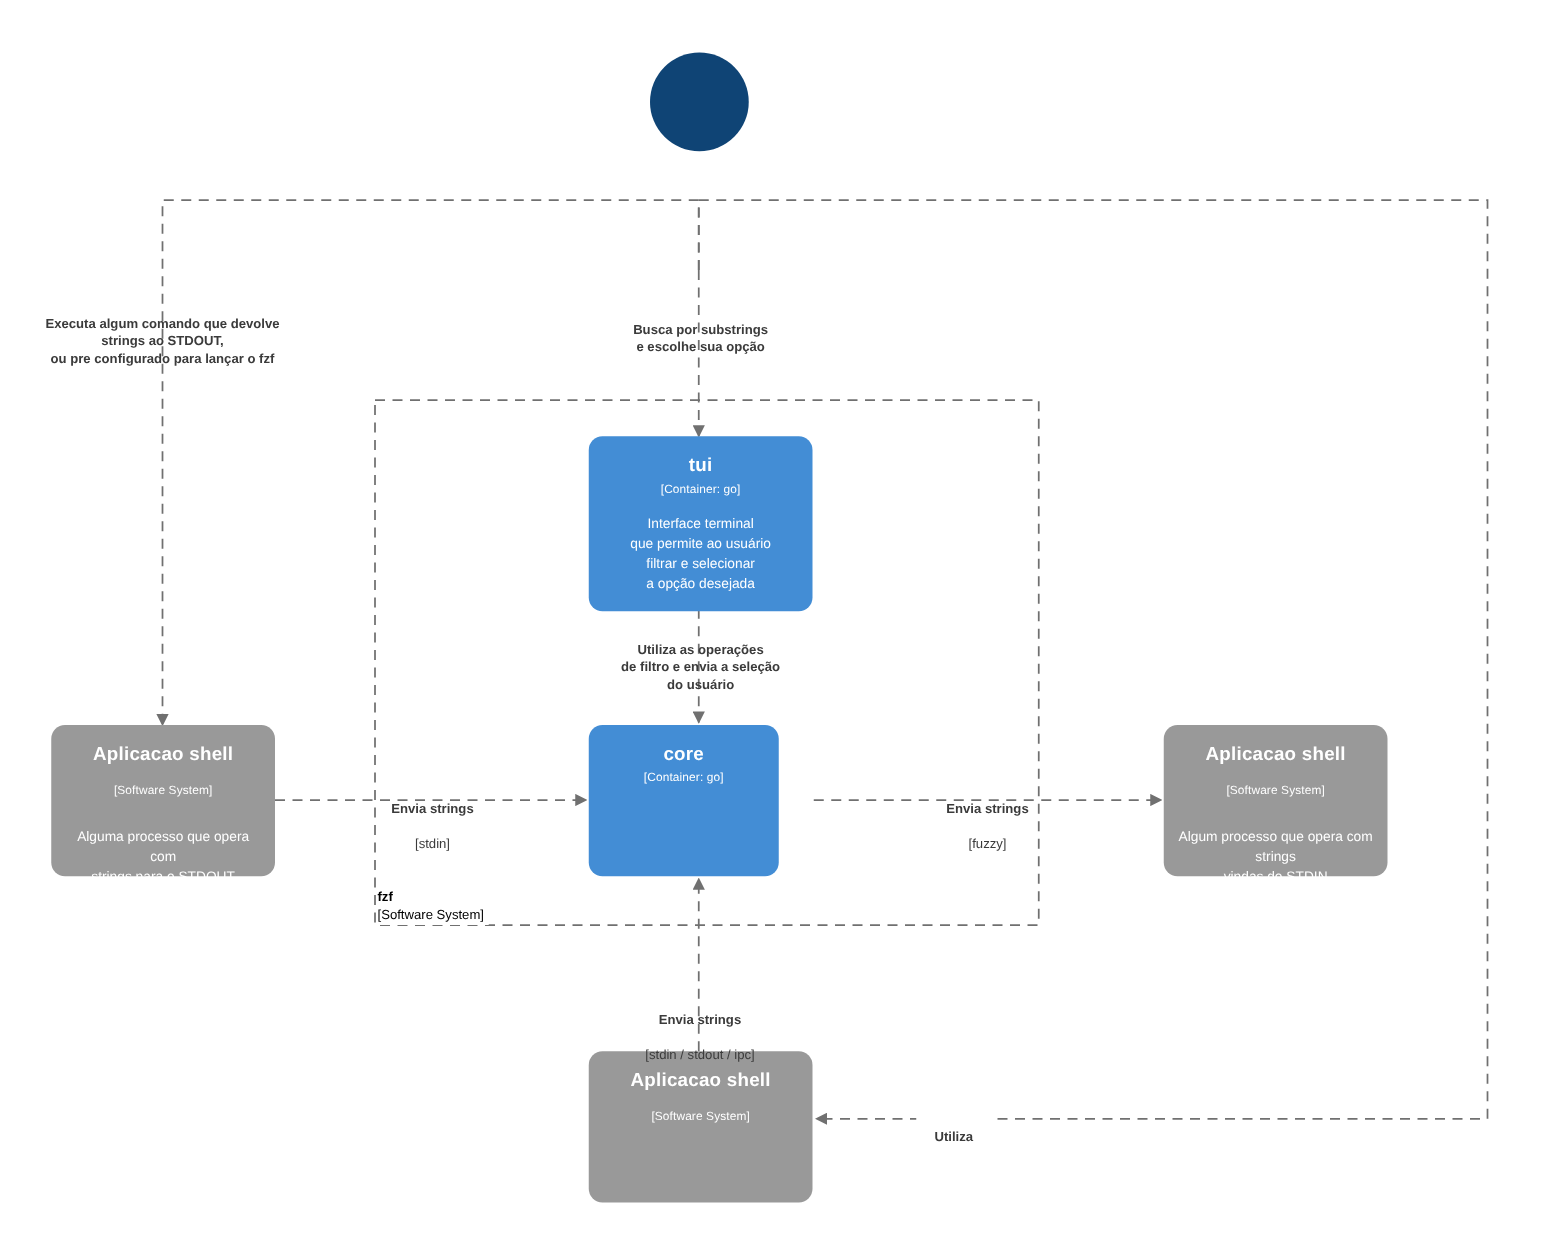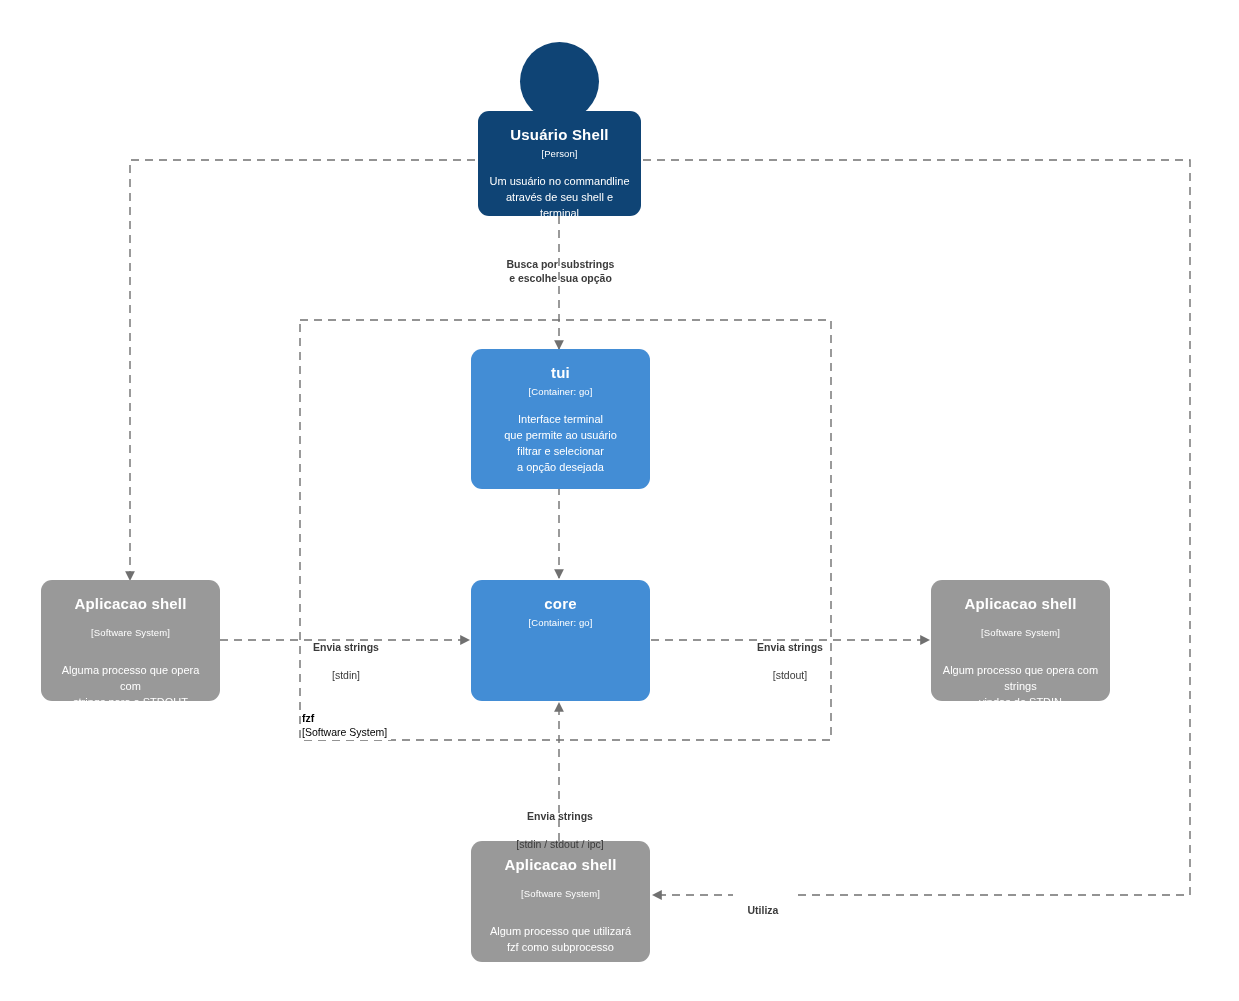--- a/index.html
+++ b/index.html
@@ -133,37 +133,31 @@
 
       <path d="M 559 841 L 559 703" marker-end="url(#arrow)"></path>
 
       <path d="M 559 216 L 559 160 L 1190 160 L 1190 895 L 653 895" marker-end="url(#arrow)"></path>
 
       <rect x="300" y="320" width="531" height="420" rx="0" ry="0"></rect>
     </g>
   </svg>
 
   <div class="person-head" style="left:520px; top:42px; width:79px; height:79px;"></div>
-  <div class="node person" style="left:478px; top:111px; width:163px; height:105px;">
-    <div class="n-title">Usuário Shell</div>
-    <div class="n-type">[Person]</div>
-    <div class="n-desc">Um usuário no commandline
-através de seu shell e terminal</div>
-  </div>
 
   <div class="node container" style="left:471px; top:349px; width:179px; height:140px;">
     <div class="n-title">tui</div>
     <div class="n-type">[Container: go]</div>
     <div class="n-desc">Interface terminal
 que permite ao usuário
 filtrar e selecionar
 a opção desejada</div>
   </div>
 
-  <div class="node container" style="left:471px; top:580px; width:179px; height:121px;">
+  <div class="node container" style="left:471px; top:580px; width:152px; height:121px;">
     <div class="n-title">core</div>
     <div class="n-type">[Container: go]</div>
   </div>
 
   <div class="node system" style="left:41px; top:580px; width:179px; height:121px;">
     <div class="n-title">Aplicacao shell</div>
     <div class="n-type">[Software System]</div>
     <div class="n-desc">Alguma processo que opera com
 strings para o STDOUT</div>
   </div>
@@ -171,39 +165,47 @@
   <div class="node system" style="left:931px; top:580px; width:179px; height:121px;">
     <div class="n-title">Aplicacao shell</div>
     <div class="n-type">[Software System]</div>
     <div class="n-desc">Algum processo que opera com strings
 vindas do STDIN</div>
   </div>
 
   <div class="node system" style="left:471px; top:841px; width:179px; height:121px;">
     <div class="n-title">Aplicacao shell</div>
     <div class="n-type">[Software System]</div>
-    <div class="n-desc">Algum processo que utilizará
-fzf como subprocesso</div>
-  </div>
-
+  </div>
+
+  <div class="elabel" style="left:18px; top:238px; width:224px;">
+    <span class="l-main">Executa algum comando que devolve
+strings ao STDOUT,
+ou pre configurado para lançar o fzf</span>
+  </div>
 
   <div class="elabel" style="left:469px; top:243px; width:183px;">
     <span class="l-main">Busca por substrings
 e escolhe sua opção</span>
   </div>
 
+  <div class="elabel" style="left:469px; top:499px; width:183px;">
+    <span class="l-main">Utiliza as operações
+de filtro e envia a seleção
+do usuário</span>
+  </div>
 
   <div class="elabel" style="left:283px; top:626px; width:126px;">
     <span class="l-main">Envia strings</span>
     <span class="l-tech">[stdin]</span>
   </div>
 
   <div class="elabel" style="left:727px; top:626px; width:126px;">
     <span class="l-main">Envia strings</span>
-    <span class="l-tech">[stdout]</span>
+    <span class="l-tech">[fuzzy]</span>
   </div>
 
   <div class="elabel" style="left:484px; top:795px; width:152px;">
     <span class="l-main">Envia strings</span>
     <span class="l-tech">[stdin / stdout / ipc]</span>
   </div>
 
   <div class="elabel" style="left:733px; top:889px; width:60px; background:#ffffff;">
     <span class="l-main">Utiliza</span>
   </div>

